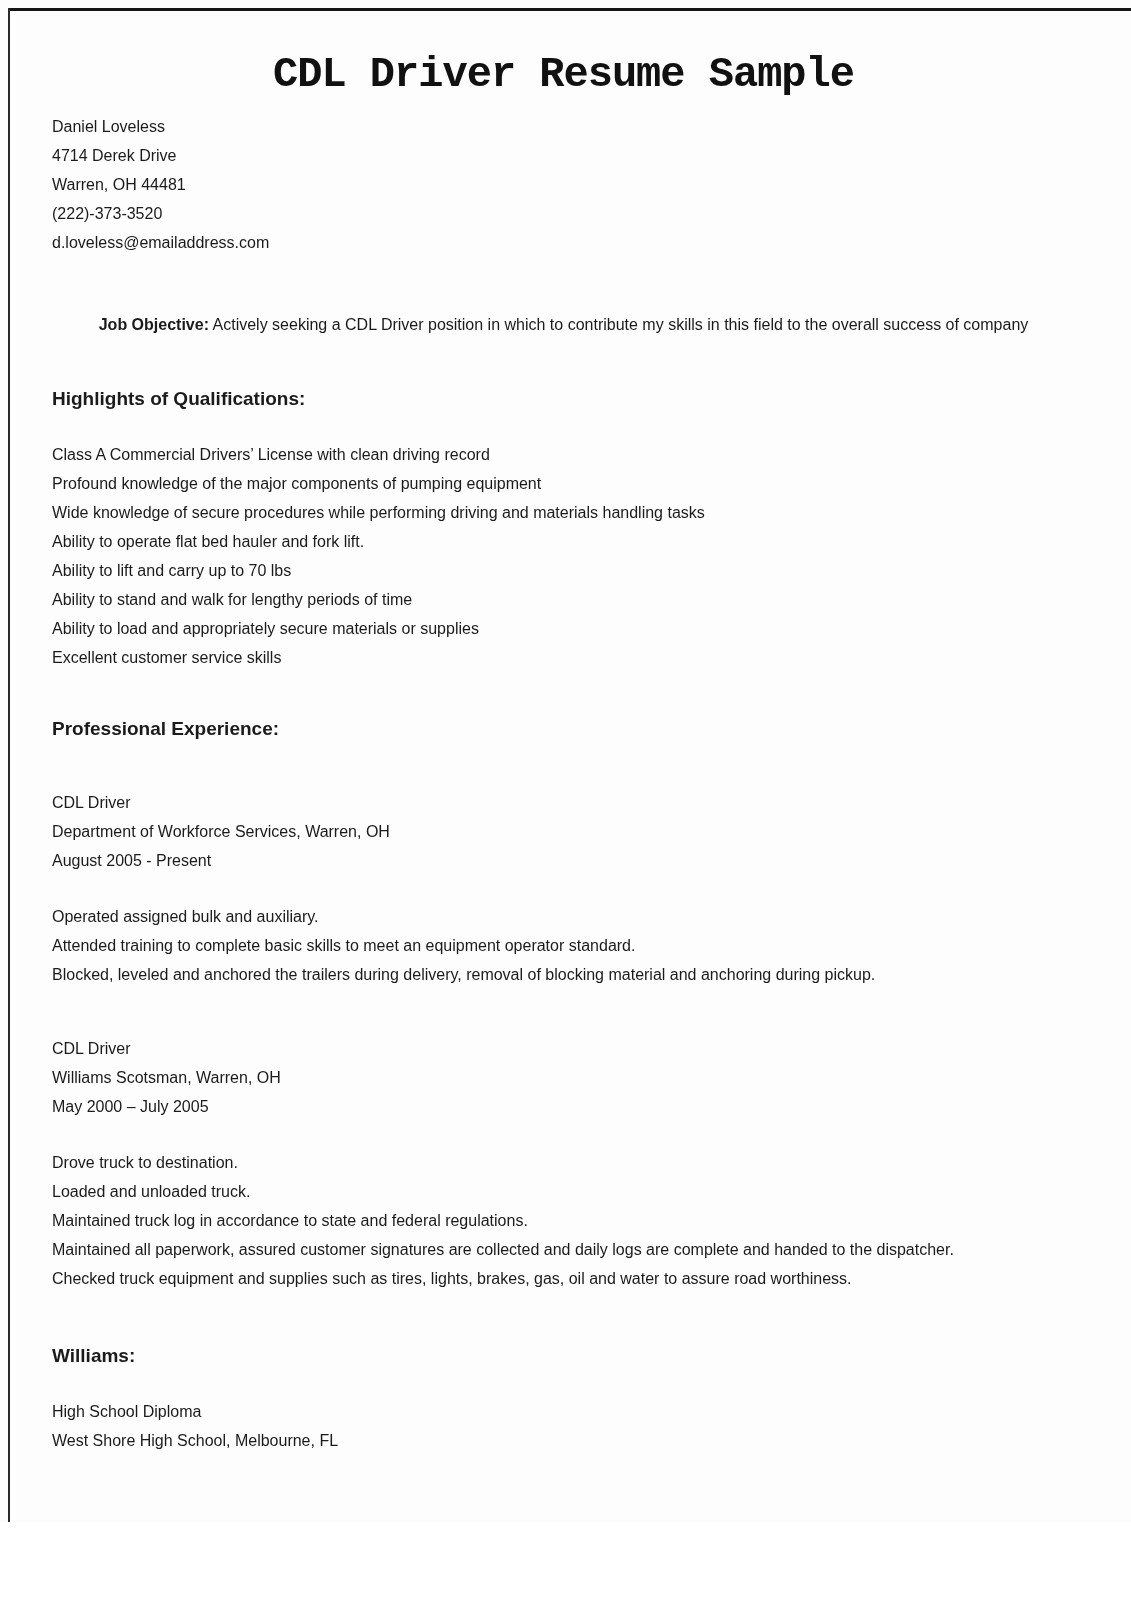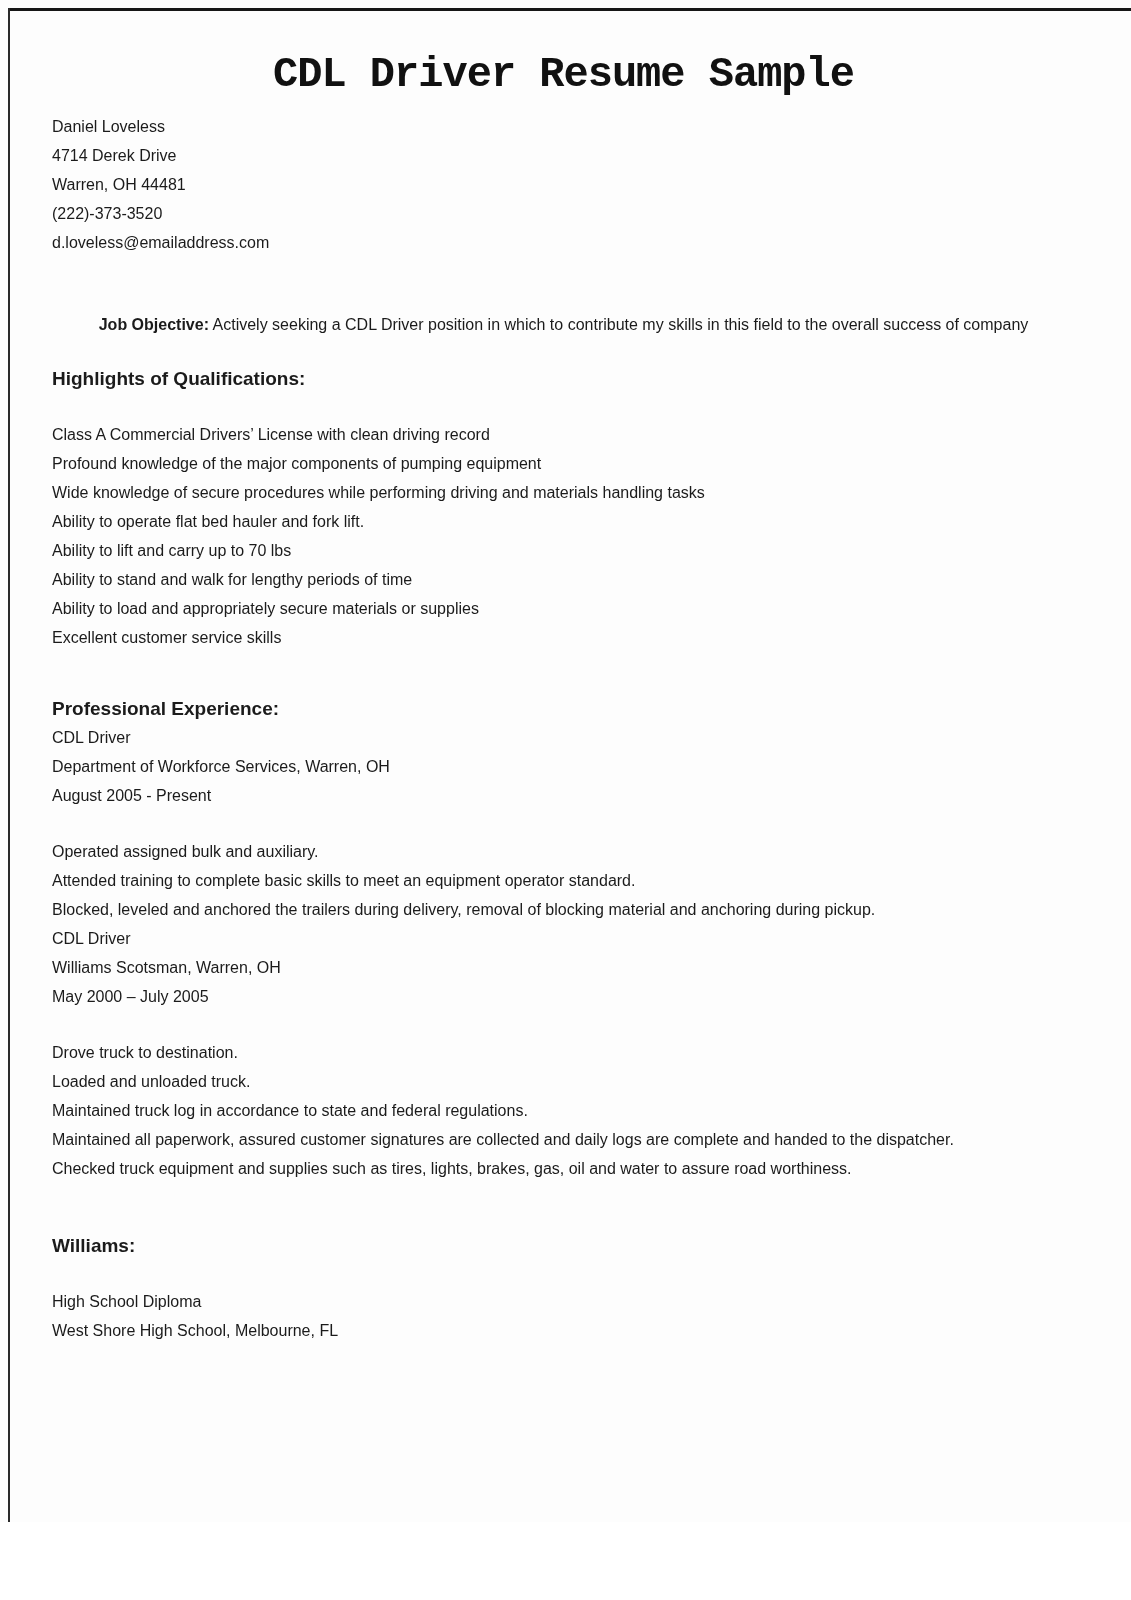--- a/index.html
+++ b/index.html
@@ -49,24 +49,24 @@
     white-space: pre-wrap;
   }
   .contact-block { margin-top: 14px; }
   .objective { margin-top: 53px; text-align: center; }
   .objective .label { font-weight: bold; }
   .section-heading {
     font-size: 19px;
     line-height: 29px;
     font-weight: bold;
   }
-  .heading-qualifications { margin-top: 25px; }
+  .heading-qualifications { margin-top: 45px; }
   .qual-list { margin-top: 27px; }
   .heading-experience { margin-top: 42px; }
-  .job-header { }
+  .job-header { margin-top: 45px; }
   .job-duties { margin-top: 27px; }
   .heading-education { margin-top: 48px; }
   .edu-block { margin-top: 27px; }
 </style>
 </head>
 <body>
 
 <div class="page">
   <div class="edge-top"></div>
   <div class="edge-left"></div>

